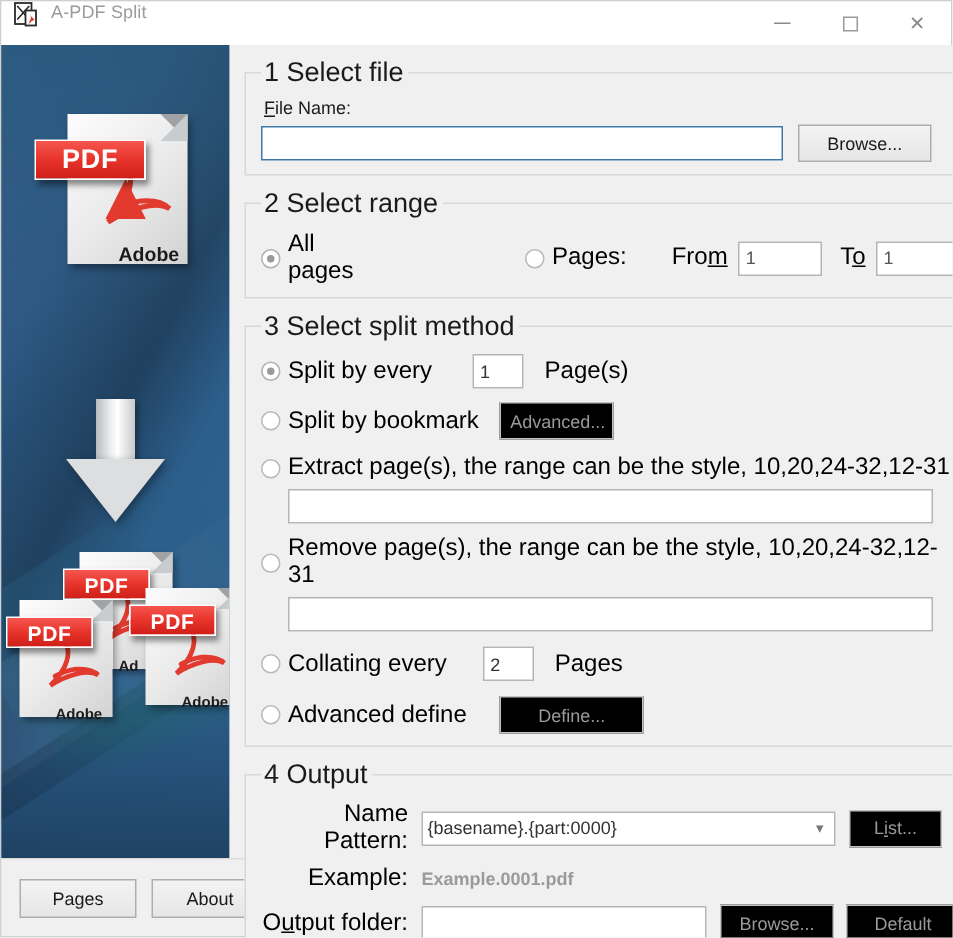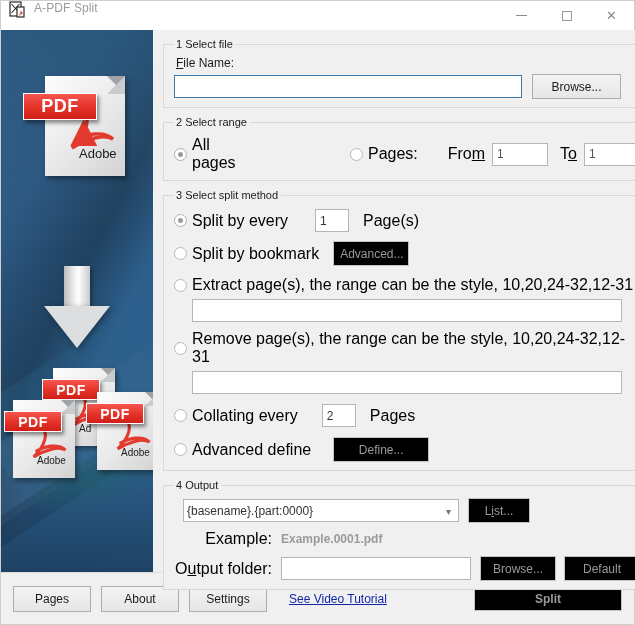--- a/index.html
+++ b/index.html
@@ -104,22 +104,23 @@
     position:absolute;
     background: linear-gradient(180deg,#f4564f 0%,#e8352c 48%,#cf1f18 100%);
     border: 1px solid #ffffff;
     box-shadow: 2px 3px 4px rgba(0,0,0,.45);
     color:#fff; font-weight:bold;
     display:flex; align-items:center; justify-content:center;
     letter-spacing: .5px;
     font-family:"Liberation Sans", sans-serif;
   }
   .pdfdoc .adobe {
-    position:absolute; color:#1a1a1a; font-weight:normal;
+    position:absolute; color:#1a1a1a; font-weight:bold;
     font-family:"Liberation Sans", sans-serif;
+    margin-top:16px;
   }
   .pdfdoc .acro {
     position:absolute;
     color:#e23a2e;
     line-height:1;
     font-family:"Liberation Serif", serif;
     font-weight: bold;
   }
 
   
@@ -146,21 +147,21 @@
     padding: 8px 10px 4px 10px;
     position: relative;
   }
   fieldset.group {
     border: 1px solid #d8d8d8;
     margin: 0 0 8px 0;
     padding: 4px 10px 8px 10px;
     background: #f0f0f0;
   }
   fieldset.group > legend {
-    font-size: 11px; color:#1a1a1a; padding: 0 3px 0 2px;
+    font-size: 18px; color:#1a1a1a; padding: 0 3px 0 2px;
   }
   .row { display:flex; align-items:center; }
   .u { text-decoration: underline; }
 
   input.text {
     height: 23px;
     border: 1px solid #b5b5b5;
     background:#fff;
     font-size:12px;
     padding: 0 4px;
@@ -408,20 +409,21 @@
             <span class="fld">Advanced define</span>
           </span>
           <button class="btn" style="margin-left:22px; width:96px;" disabled="">Define...</button>
         </div>
       </fieldset>
 
       <fieldset class="group">
         <legend>4 Output</legend>
 
         <div class="row" style="margin-top:3px;">
+          <span class="fld dim" style="width:98px; text-align:right;">Name Pattern:</span>
           <span class="combo-wrap" style="margin-left:9px;">
             <select class="combo" style="width:276px;">
               <option>{basename}.{part:0000}</option>
             </select>
             <span class="combo-arrow">▾</span>
           </span>
           <button class="btn" style="margin-left:9px; width:62px;" disabled=""><span>L</span><span class="u">i</span><span>st...</span></button>
         </div>
 
         <div class="row" style="margin-top:7px;">

